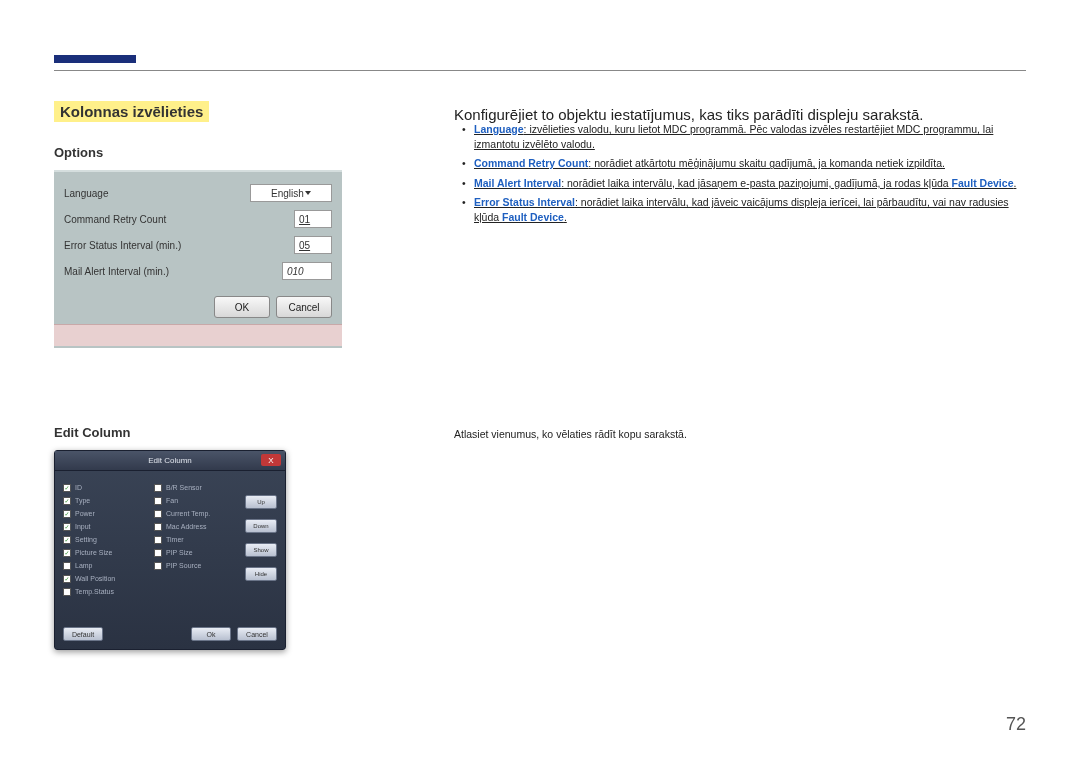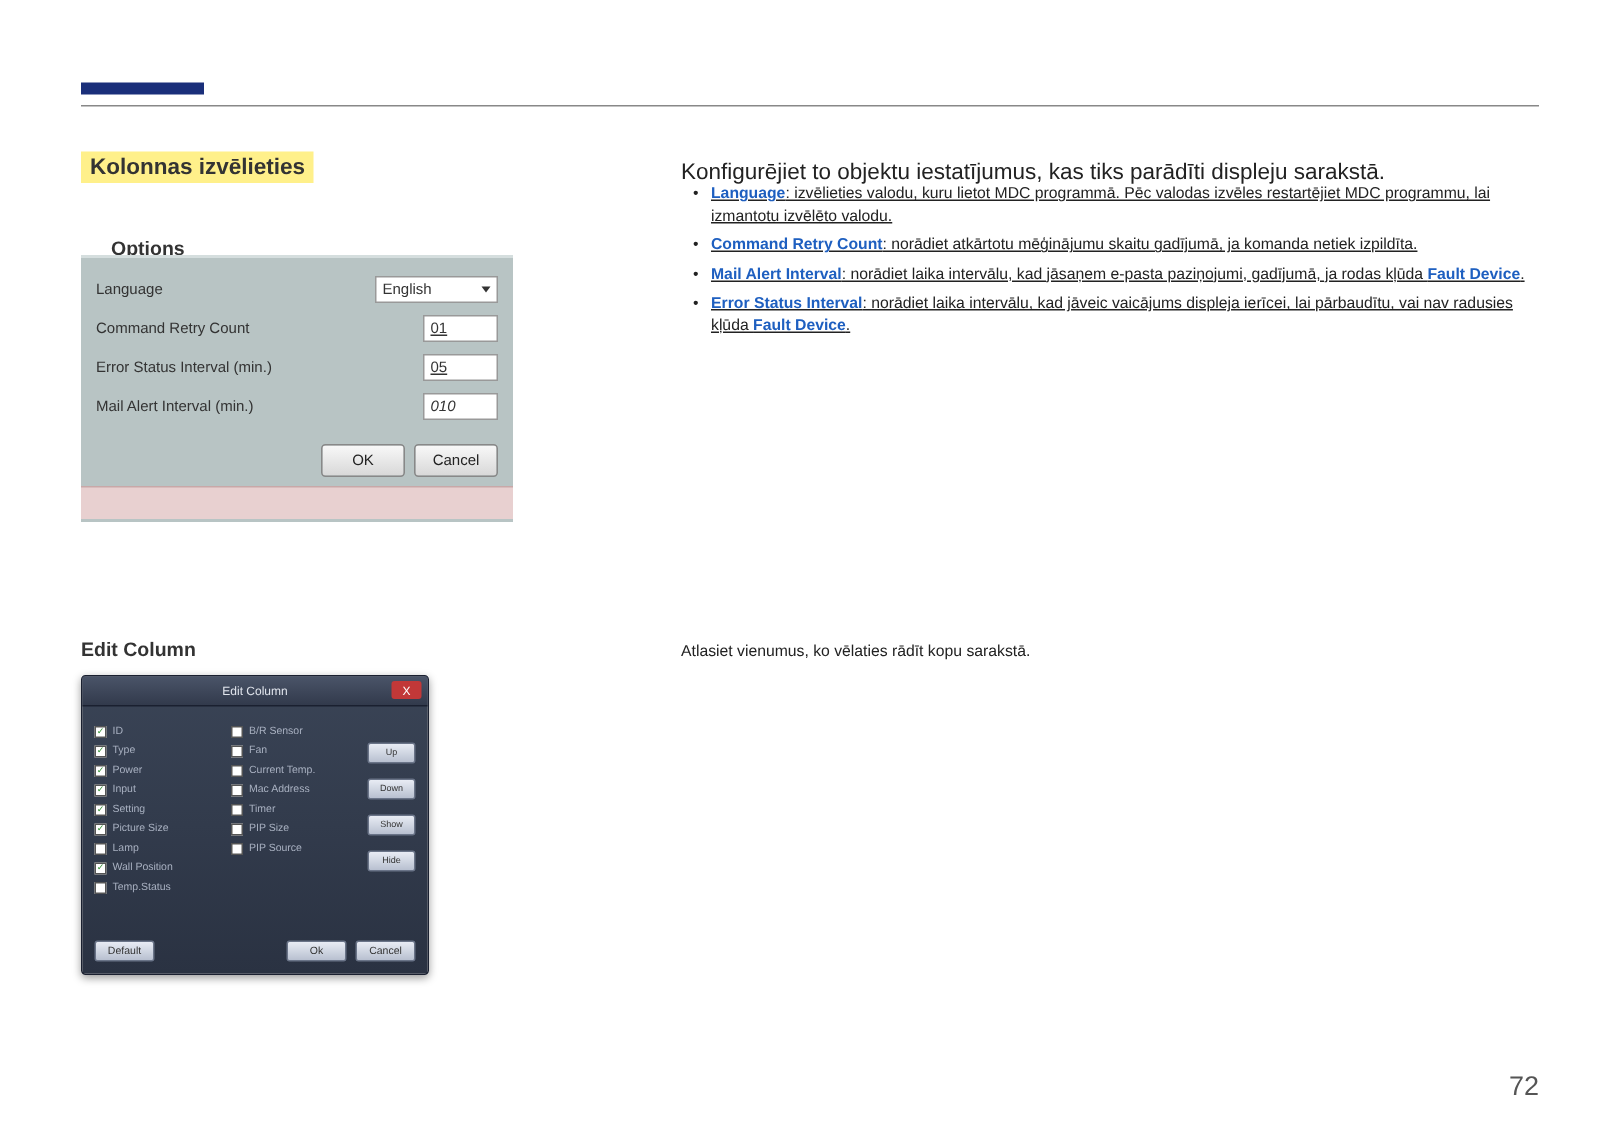--- a/index.html
+++ b/index.html
@@ -110,42 +110,42 @@
     font-size: 10px;
     color: #333;
   }
   .opt-label { flex: 1; }
   .opt-select {
     width: 82px;
     height: 18px;
     background: #fff;
     border: 1px solid #999;
     font-size: 10px;
-    padding: 0 4px;
+    padding: 0 20px;
     display: flex;
     align-items: center;
     justify-content: space-between;
   }
   .opt-select .arrow {
     width: 0; height: 0;
     border-left: 3px solid transparent;
     border-right: 3px solid transparent;
     border-top: 4px solid #333;
   }
   .opt-input {
     width: 60px;
     height: 18px;
     background: #fff;
     border: 1px solid #999;
     font-size: 10px;
     padding: 0 4px;
     display: flex;
     align-items: center;
   }
-  .opt-input.narrow { width: 50px; text-decoration: underline; }
+  .opt-input.narrow { width: 38px; text-decoration: underline; }
   .opt-input.mid { width: 50px; font-style: italic; }
   .opt-btnrow {
     display: flex;
     justify-content: flex-end;
     gap: 6px;
     padding: 6px 10px;
   }
   .opt-btn {
     width: 56px;
     height: 22px;
@@ -267,21 +267,21 @@
   }
 </style>
 </head>
 <body>
 
 <div class="top-bar"></div>
 <div class="top-rule"></div>
 
 <div class="heading">Kolonnas izvēlieties</div>
 
-<div class="subheading" style="left:54px; top:158px;margin-left:20px;">Options</div>
+<div class="subheading" style="left:54px; top:145px;">Options</div>
 
 <div class="intro-text">Konfigurējiet to objektu iestatījumus, kas tiks parādīti displeju sarakstā.</div>
 
 <div class="bullets">
   <ul>
     <li>
       <span class="blue-bold">Language</span><span>: izvēlieties valodu, kuru lietot MDC programmā. Pēc valodas izvēles restartējiet MDC programmu, lai izmantotu izvēlēto valodu.</span>
     </li>
     <li>
       <span class="blue-bold">Command Retry Count</span><span>: norādiet atkārtotu mēģinājumu skaitu gadījumā, ja komanda netiek izpildīta.</span>

